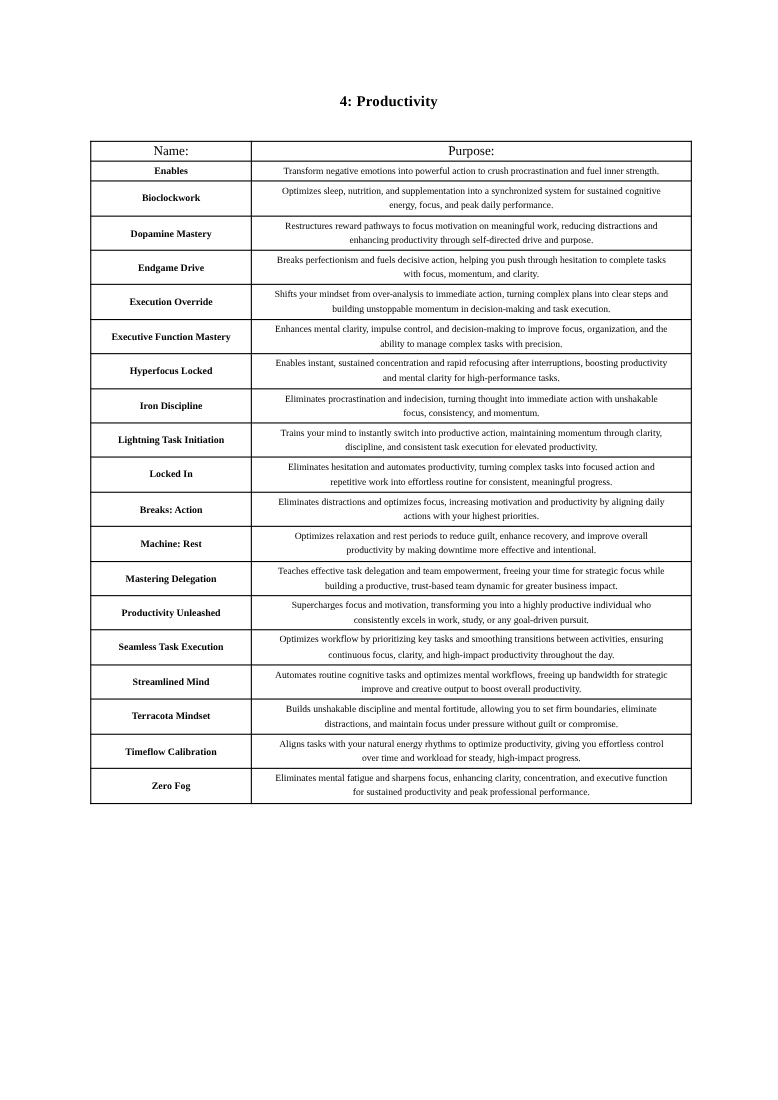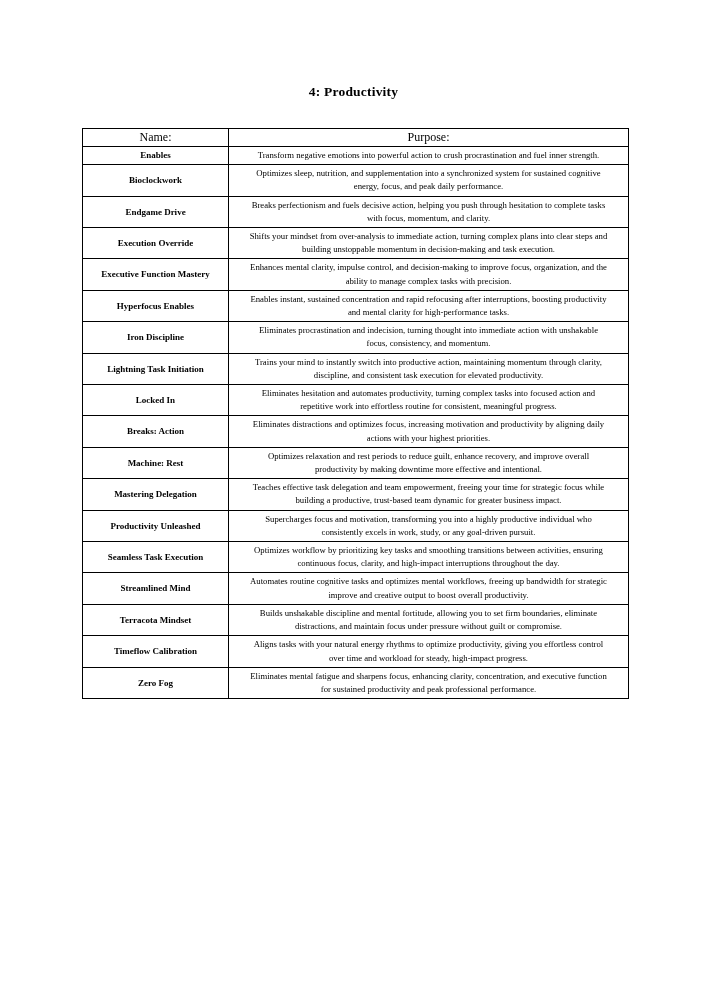--- a/index.html
+++ b/index.html
@@ -95,33 +95,37 @@
       <tbody id="table-body">
           <tr>
             <td class="name-cell">Enables</td>
             <td class="purpose-cell">Transform negative emotions into powerful action to crush procrastination and fuel inner strength.</td>
           </tr>
           <tr>
             <td class="name-cell">Bioclockwork</td>
             <td class="purpose-cell">Optimizes sleep, nutrition, and supplementation into a synchronized system for sustained cognitive energy, focus, and peak daily performance.</td>
           </tr>
           <tr>
+            <td class="name-cell">Dopamine Mastery</td>
+            <td class="purpose-cell">Restructures reward pathways to focus motivation on meaningful work, reducing distractions and enhancing productivity through self-directed drive and purpose.</td>
+          </tr>
+          <tr>
             <td class="name-cell">Endgame Drive</td>
             <td class="purpose-cell">Breaks perfectionism and fuels decisive action, helping you push through hesitation to complete tasks with focus, momentum, and clarity.</td>
           </tr>
           <tr>
             <td class="name-cell">Execution Override</td>
             <td class="purpose-cell">Shifts your mindset from over-analysis to immediate action, turning complex plans into clear steps and building unstoppable momentum in decision-making and task execution.</td>
           </tr>
           <tr>
             <td class="name-cell">Executive Function Mastery</td>
             <td class="purpose-cell">Enhances mental clarity, impulse control, and decision-making to improve focus, organization, and the ability to manage complex tasks with precision.</td>
           </tr>
           <tr>
-            <td class="name-cell">Hyperfocus Enables</td>
+            <td class="name-cell">Hyperfocus Locked</td>
             <td class="purpose-cell">Enables instant, sustained concentration and rapid refocusing after interruptions, boosting productivity and mental clarity for high-performance tasks.</td>
           </tr>
           <tr>
             <td class="name-cell">Iron Discipline</td>
             <td class="purpose-cell">Eliminates procrastination and indecision, turning thought into immediate action with unshakable focus, consistency, and momentum.</td>
           </tr>
           <tr>
             <td class="name-cell">Lightning Task Initiation</td>
             <td class="purpose-cell">Trains your mind to instantly switch into productive action, maintaining momentum through clarity, discipline, and consistent task execution for elevated productivity.</td>
           </tr>
@@ -140,21 +144,21 @@
           <tr>
             <td class="name-cell">Mastering Delegation</td>
             <td class="purpose-cell">Teaches effective task delegation and team empowerment, freeing your time for strategic focus while building a productive, trust-based team dynamic for greater business impact.</td>
           </tr>
           <tr>
             <td class="name-cell">Productivity Unleashed</td>
             <td class="purpose-cell">Supercharges focus and motivation, transforming you into a highly productive individual who consistently excels in work, study, or any goal-driven pursuit.</td>
           </tr>
           <tr>
             <td class="name-cell">Seamless Task Execution</td>
-            <td class="purpose-cell">Optimizes workflow by prioritizing key tasks and smoothing transitions between activities, ensuring continuous focus, clarity, and high-impact interruptions throughout the day.</td>
+            <td class="purpose-cell">Optimizes workflow by prioritizing key tasks and smoothing transitions between activities, ensuring continuous focus, clarity, and high-impact productivity throughout the day.</td>
           </tr>
           <tr>
             <td class="name-cell">Streamlined Mind</td>
             <td class="purpose-cell">Automates routine cognitive tasks and optimizes mental workflows, freeing up bandwidth for strategic improve and creative output to boost overall productivity.</td>
           </tr>
           <tr>
             <td class="name-cell">Terracota Mindset</td>
             <td class="purpose-cell">Builds unshakable discipline and mental fortitude, allowing you to set firm boundaries, eliminate distractions, and maintain focus under pressure without guilt or compromise.</td>
           </tr>
           <tr>

